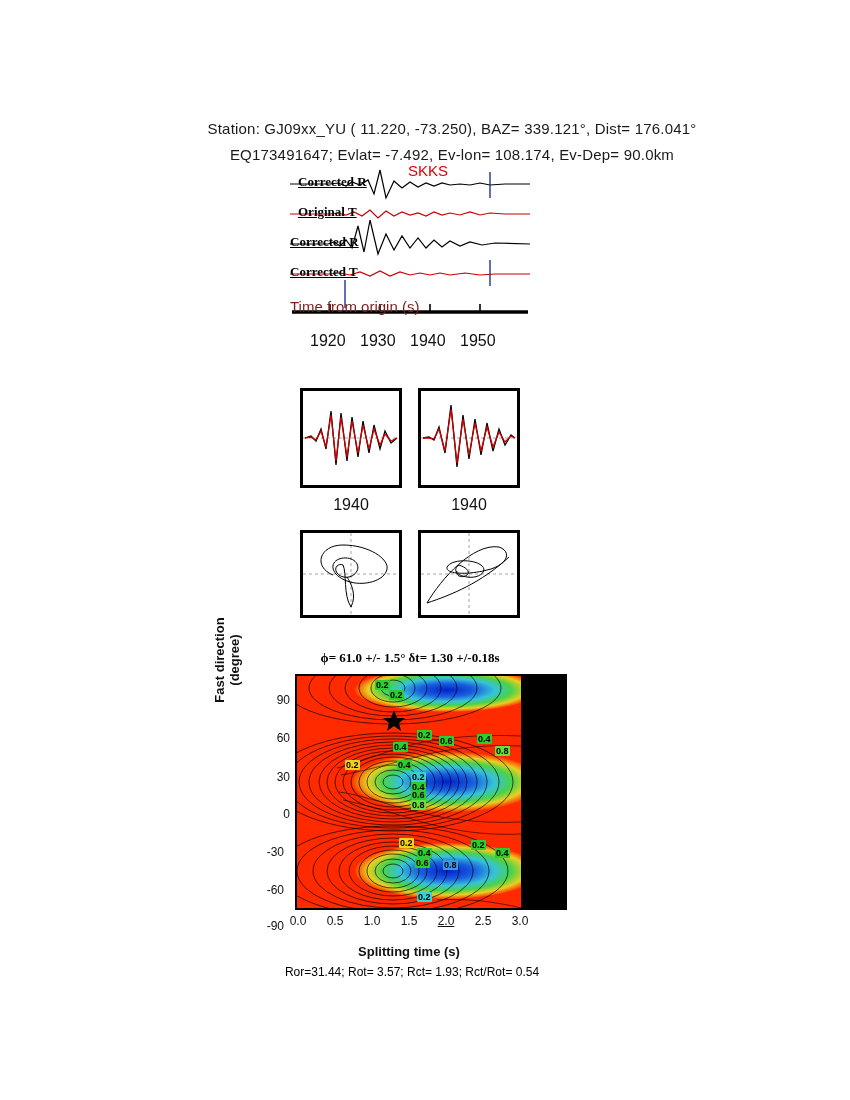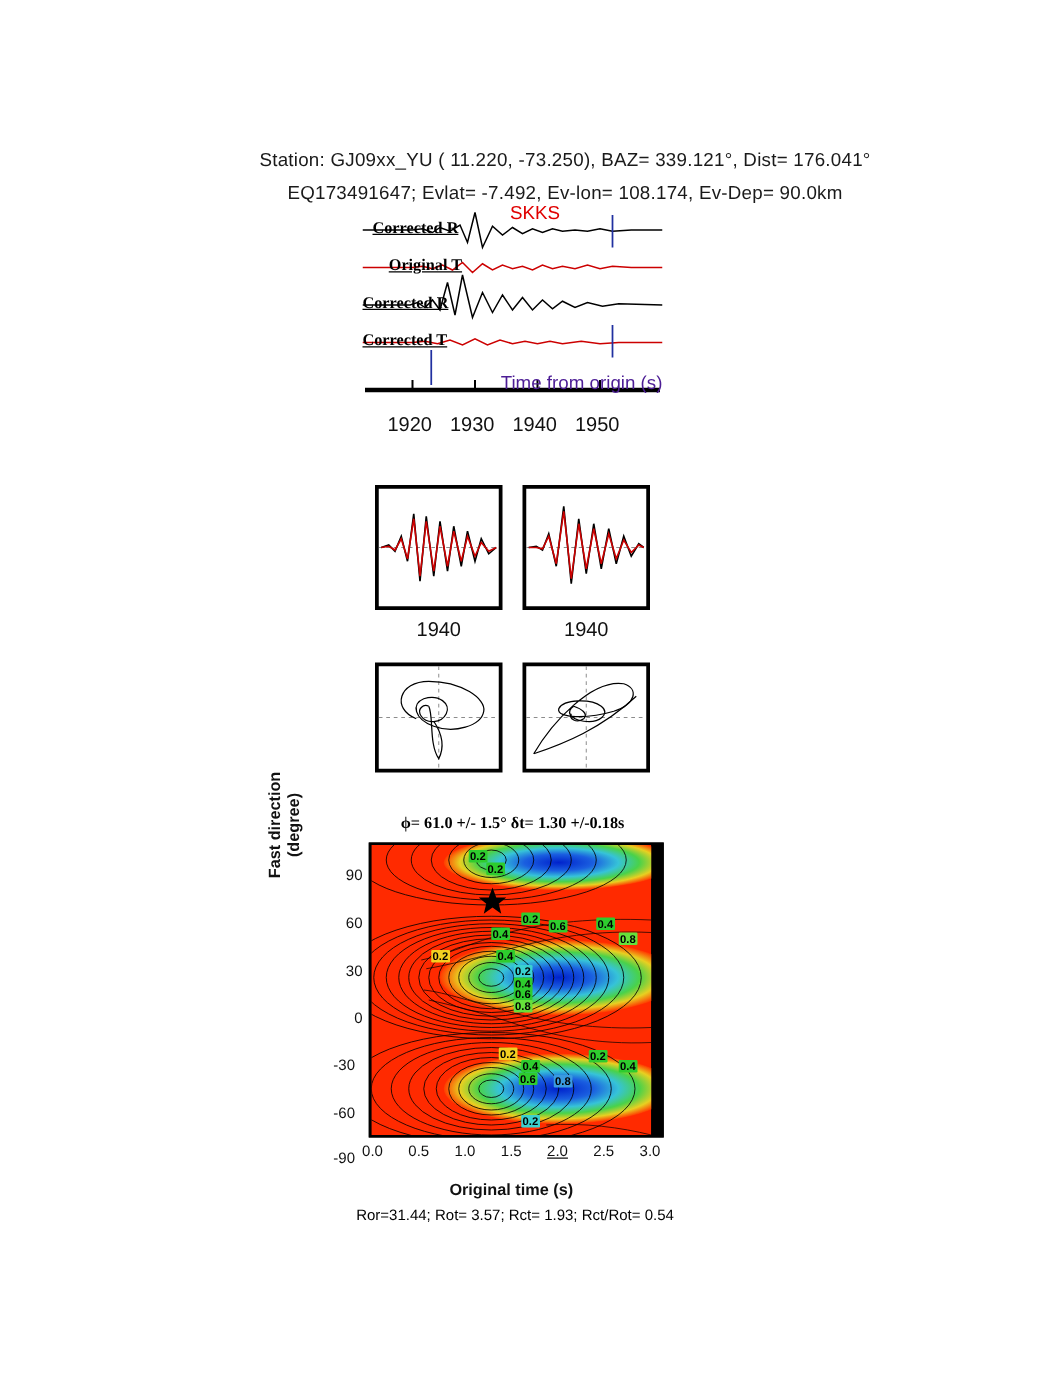--- a/index.html
+++ b/index.html
@@ -56,23 +56,23 @@
     font-size: 15px;
     color: #e00000;
     font-family: "Liberation Sans", sans-serif;
     white-space: nowrap;
   }
   #timeaxis-label {
     position: absolute;
     left: 290px;
     top: 298px;
     width: 240px;
-    text-align: right;
+    text-align: left;
     font-size: 15px;
-    color: #4c1d95;
+    color: #7f1d1d;
   }
   .tick-num-row {
     position: absolute;
     font-size: 16px;
     color: #111;
     white-space: nowrap;
   }
   #toptickrow { left: 290px; top: 332px; width: 260px; }
   #toptickrow span { position: absolute; }
 
@@ -105,21 +105,21 @@
     text-align: center;
     font-size: 13px;
     font-weight: bold;
     font-family: "Liberation Serif", serif;
     color: #000;
   }
   #contour-wrap {
     position: absolute;
     left: 295px;
     top: 674px;
-    width: 236px;
+    width: 272px;
     height: 236px;
     border: 2px solid #000;
     box-sizing: border-box;
     background: #000;
     overflow: hidden;
   }
   #contour-svg { position: absolute; left:0; top:0; }
   .clabel {
     position: absolute;
     font-size: 9px;
@@ -200,21 +200,21 @@
       <line x1="55" y1="112" x2="55" y2="140" stroke="#2030a0" stroke-width="1.4"></line>
 
       <line x1="2" y1="144" x2="238" y2="144" stroke="#000000" stroke-width="3.5"></line>
       <line x1="40" y1="136" x2="40" y2="144" stroke="#000000" stroke-width="1.6"></line>
       <line x1="90" y1="136" x2="90" y2="144" stroke="#000000" stroke-width="1.6"></line>
       <line x1="140" y1="136" x2="140" y2="144" stroke="#000000" stroke-width="1.6"></line>
       <line x1="190" y1="136" x2="190" y2="144" stroke="#000000" stroke-width="1.6"></line>
     </svg>
 
     <div class="trace-label" style="left:8px; top:6px;">Corrected R</div>
-    <div class="trace-label" style="left:8px; top:36px;margin-left:13px;">Original T</div>
+    <div class="trace-label" style="left:8px; top:36px;">Original T</div>
     <div class="trace-label" style="left:0px; top:66px;">Corrected R</div>
     <div class="trace-label" style="left:0px; top:96px;">Corrected T</div>
     <div class="skks-label" style="left:118px; top:-6px;">SKKS</div>
   </div>
 
   <div id="timeaxis-label">Time from origin (s)</div>
 
   <div class="tick-num-row" id="toptickrow">
     <span style="left:20px;">1920</span>
     <span style="left:70px;">1930</span>
@@ -368,17 +368,17 @@
 
   <div class="xlab" style="left:281px; top:914px;">0.0</div>
   <div class="xlab" style="left:318px; top:914px;">0.5</div>
   <div class="xlab" style="left:355px; top:914px;">1.0</div>
   <div class="xlab" style="left:392px; top:914px;">1.5</div>
   <div class="xlab" style="left:429px; top:914px;text-decoration:underline;">2.0</div>
   <div class="xlab" style="left:466px; top:914px;">2.5</div>
   <div class="xlab" style="left:503px; top:914px;">3.0</div>
 
   <div id="ytitle">Fast direction (degree)</div>
-  <div id="xtitle">Original time (s)</div>
+  <div id="xtitle">Splitting time (s)</div>
 
   <div id="footer">Ror=31.44; Rot= 3.57; Rct= 1.93; Rct/Rot= 0.54</div>
 
 </div>
 
 </body></html>

